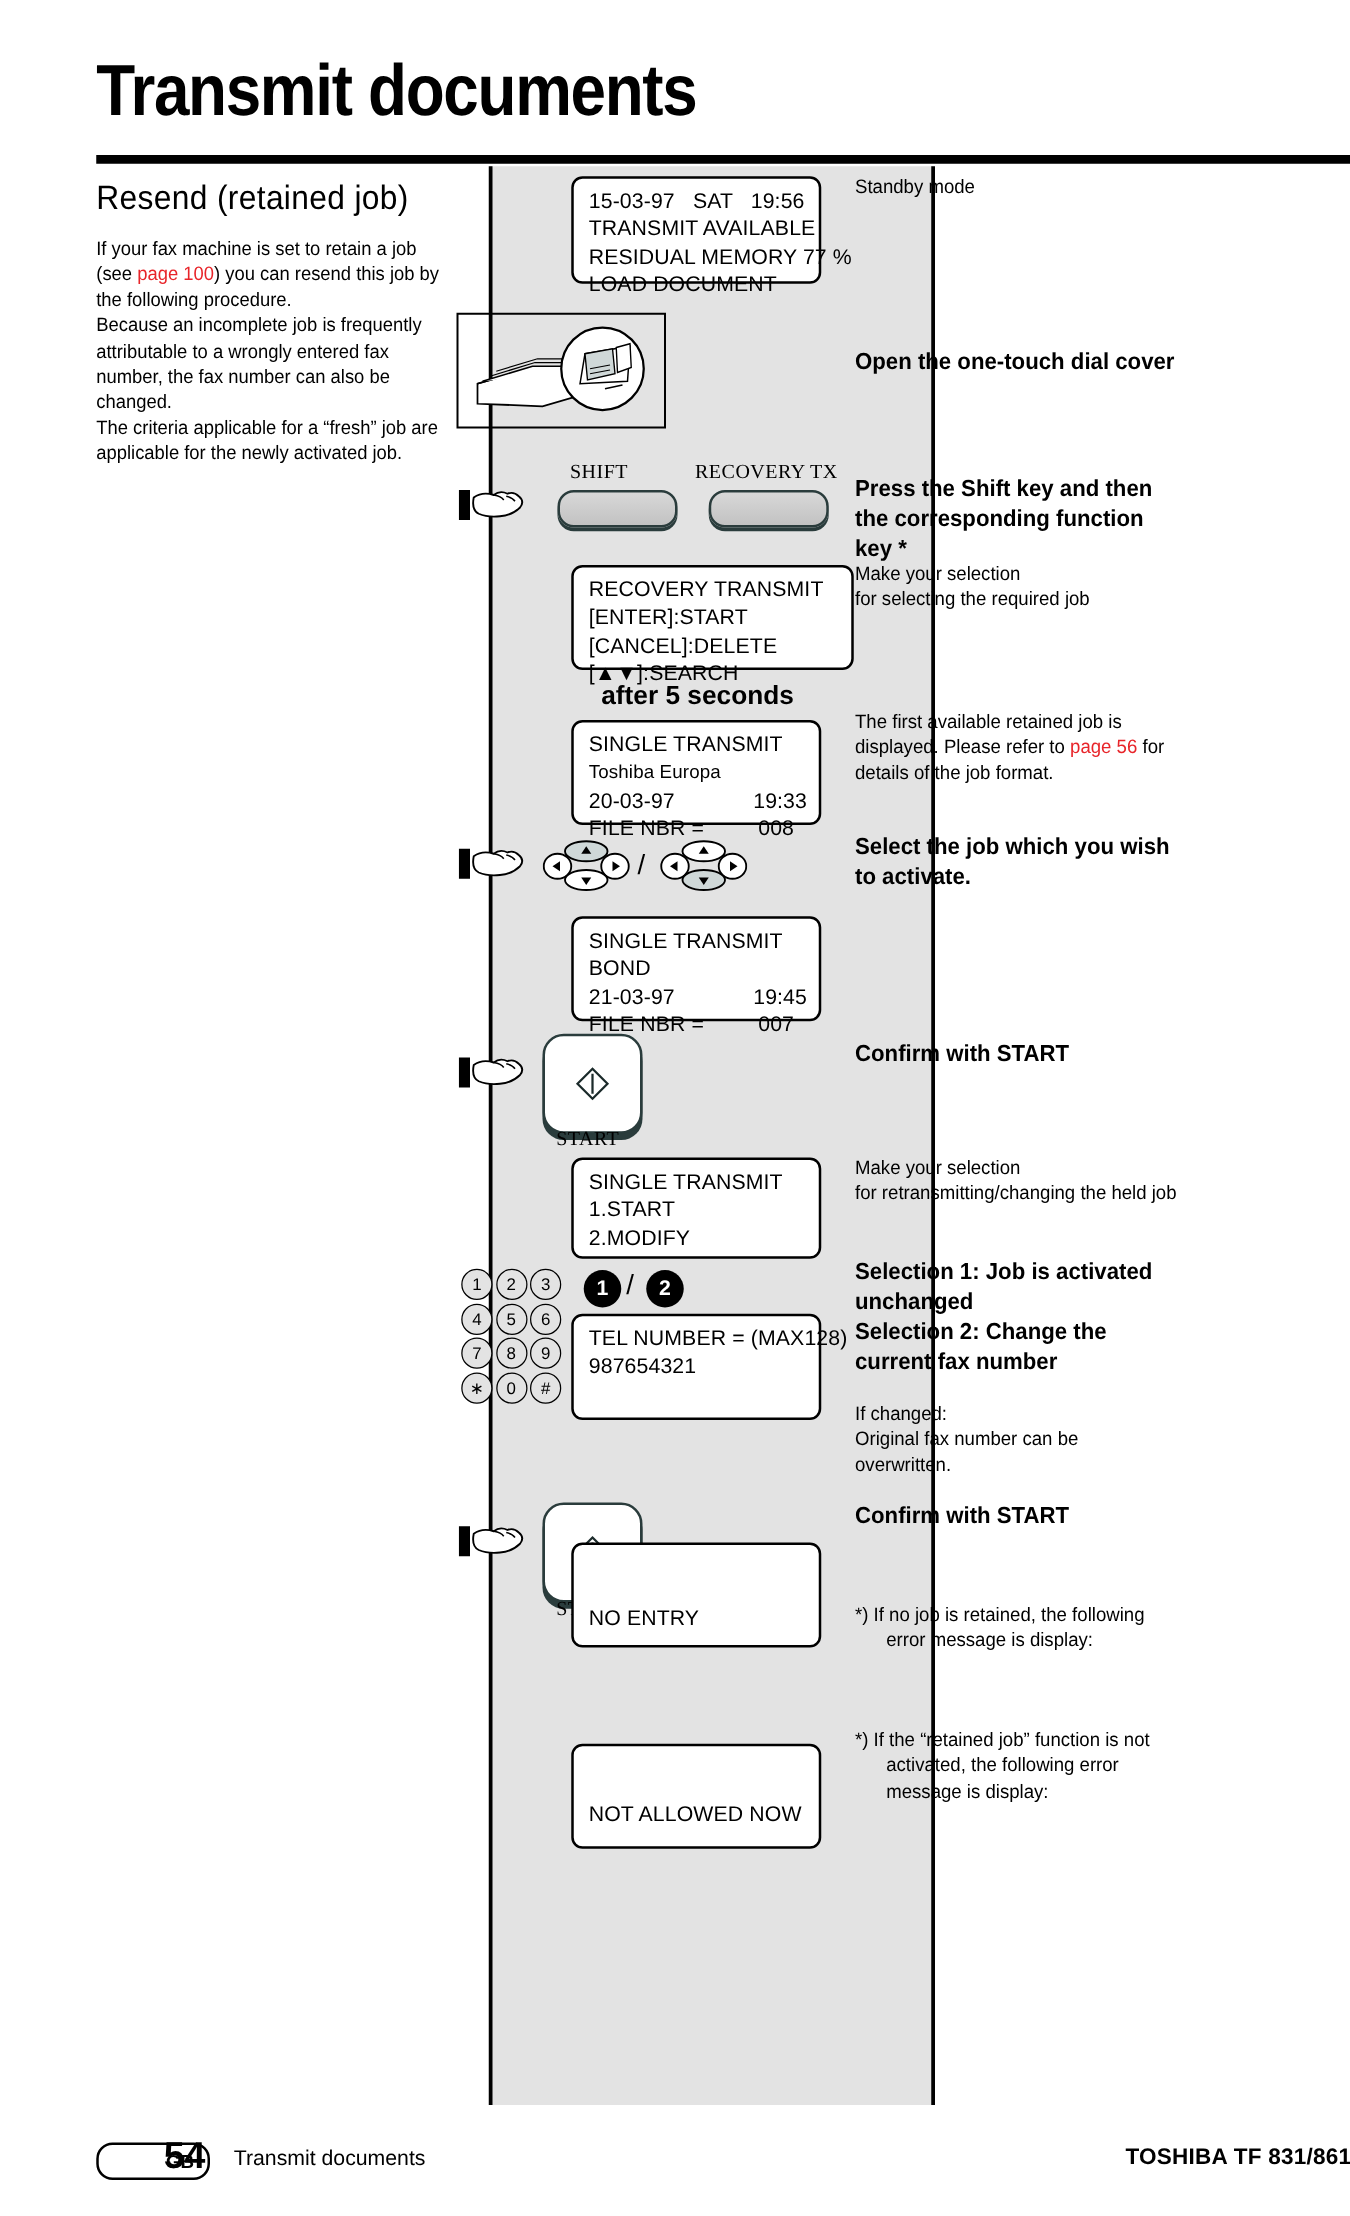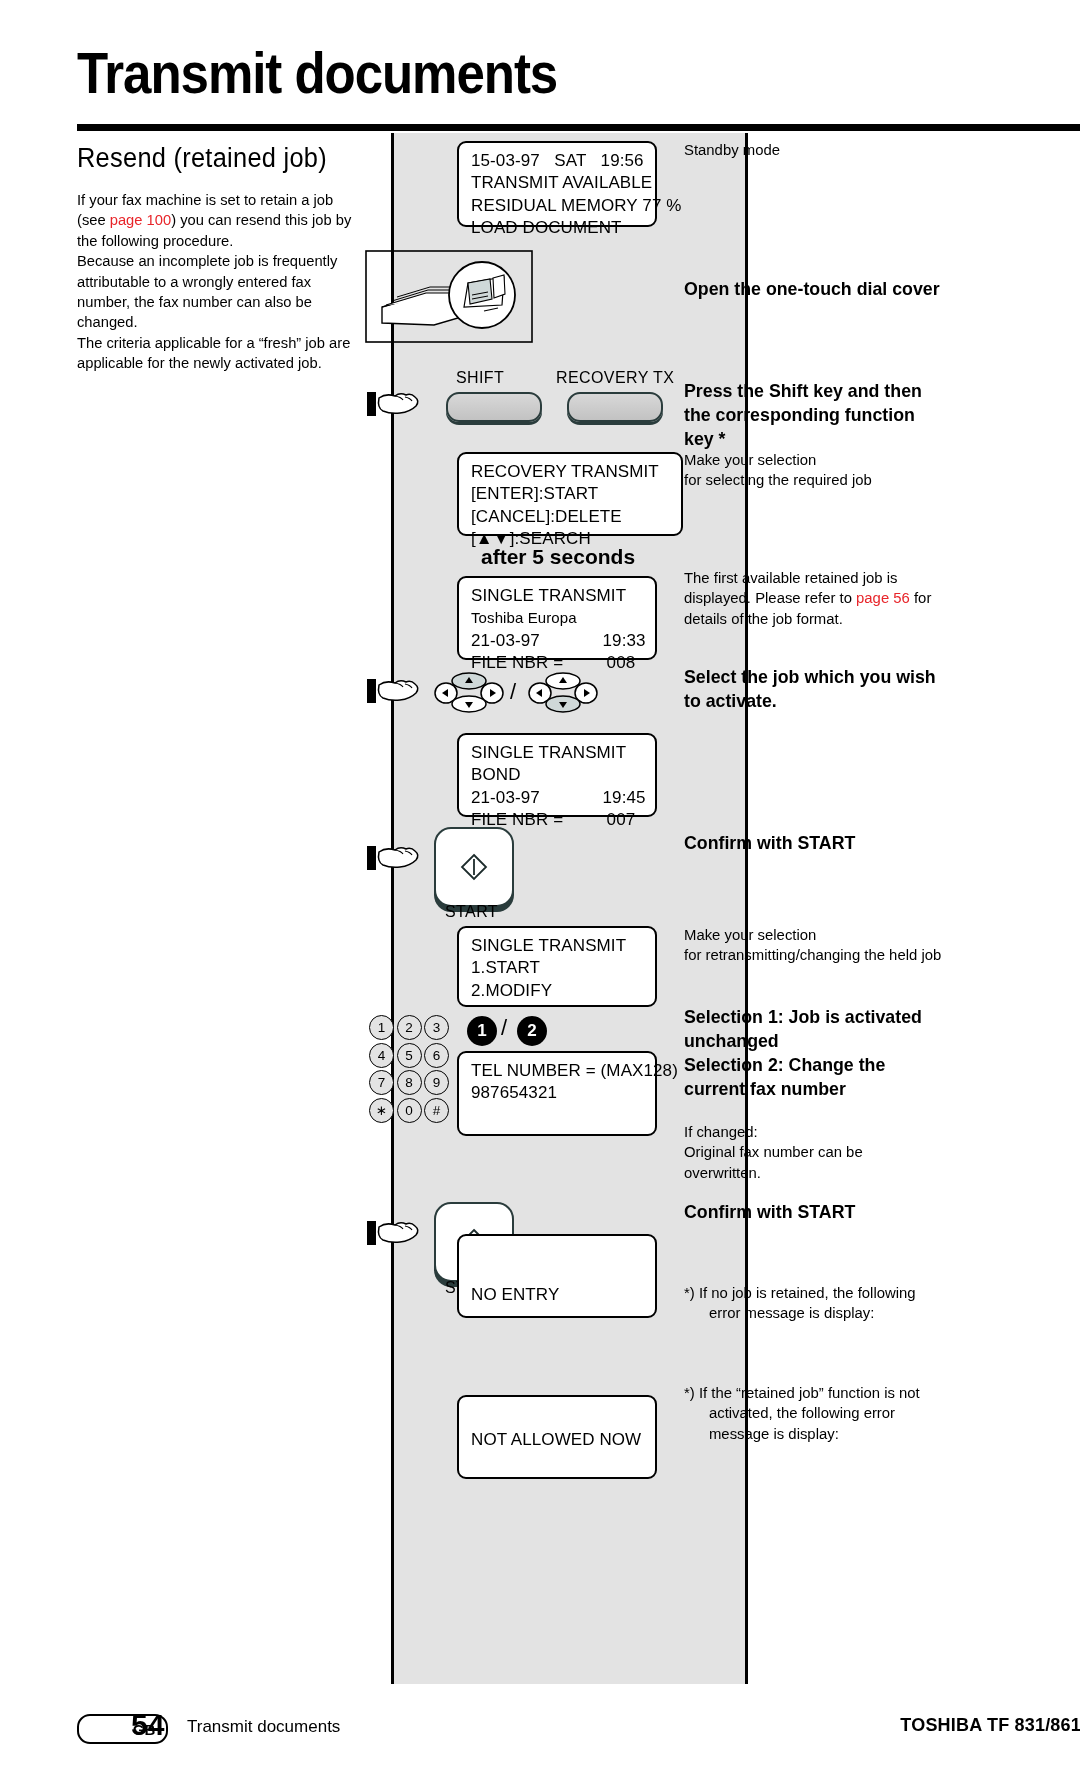--- a/index.html
+++ b/index.html
@@ -66,21 +66,21 @@
   }
   .rt.bold{font-size:18.5px;line-height:24px;font-weight:bold;letter-spacing:0;}
   .rt .hang{display:block;padding-left:26px;text-indent:-26px;}
 
   
   .hand{position:absolute;width:56px;height:34px;}
 
   
   .keylabel{
     position:absolute;font-size:16px;letter-spacing:.4px;
-    font-family:Liberation Sans, sans-serif;
+    font-family:Liberation Serif, serif;
     font-weight:normal;
   }
   .oval{
     position:absolute;width:92px;height:26px;border-radius:13px;
     background:linear-gradient(#d8d8d8,#c2c2c2);
     border:2.2px solid #2a3c3c;box-shadow:0 3px 0 #2a3c3c;
   }
   .startkey{
     position:absolute;width:76px;height:76px;border-radius:17px;
     background:#fff;border:2.4px solid #2a3c3c;box-shadow:0 5px 0 #2a3c3c;
@@ -200,21 +200,21 @@
     <div>[▲▼]:SEARCH</div>
   </div>
   <div class="rt" style="top:450px;white-space:pre-line;">Make your selection
 for selecting the required job</div>
 
   <div class="after5" style="left:442px;top:545px;text-align:center;">after 5 seconds</div>
 
   <div class="lcd" style="left:418px;top:576px;width:200px;height:84px;">
     <div>SINGLE TRANSMIT</div>
     <div class="small">Toshiba Europa</div>
-    <div>21-03-97             19:33</div>
+    <div>20-03-97             19:33</div>
     <div>FILE NBR =         008</div>
   </div>
   <div class="rt" style="top:568px;">
     <span>The first available retained job is displayed.
 Please refer to </span><span class="red">page 56</span><span> for details of the job format.</span>
   </div>
 
   <svg class="hand" style="left:328px;top:675px;" viewBox="0 0 56 34">
     <rect x="0" y="4" width="9" height="24" fill="#000"></rect>
     <path d="M12 10 q7 -5 16 -2 q5 -4 11 -1 q5 -2 9 2 q5 4 1 9 q-6 6 -16 7 q-10 1 -17 -2 q-6 -3 -4 -13 z" fill="#fff" stroke="#000" stroke-width="1.5"></path>
@@ -325,21 +325,21 @@
   <div class="keylabel" style="left:406px;top:1279px;">START</div>
   <div class="rt bold" style="top:1200px;">Confirm with START</div>
 
   <div class="lcd" style="left:418px;top:1234px;width:200px;height:84px;padding-top:48px;">
     <div>NO ENTRY</div>
   </div>
   <div class="rt" style="top:1283px;">
     <span class="hang">*)  If no job is retained, the following error message is display:</span>
   </div>
 
-  <div class="lcd" style="left:418px;top:1395px;width:200px;height:84px;padding-top:32px;">
+  <div class="lcd" style="left:418px;top:1395px;width:200px;height:84px;padding-top:44px;">
     <div>NOT ALLOWED NOW</div>
   </div>
   <div class="rt" style="top:1383px;">
     <span class="hang">*)  If the “retained job” function is not activated, the following error message is display:</span>
   </div>
 
   <div class="footer-gb">GB</div>
   <div class="footer-page">54</div>
   <div class="footer-sec">Transmit documents</div>
   <div class="footer-brand">TOSHIBA  TF 831/861</div>

